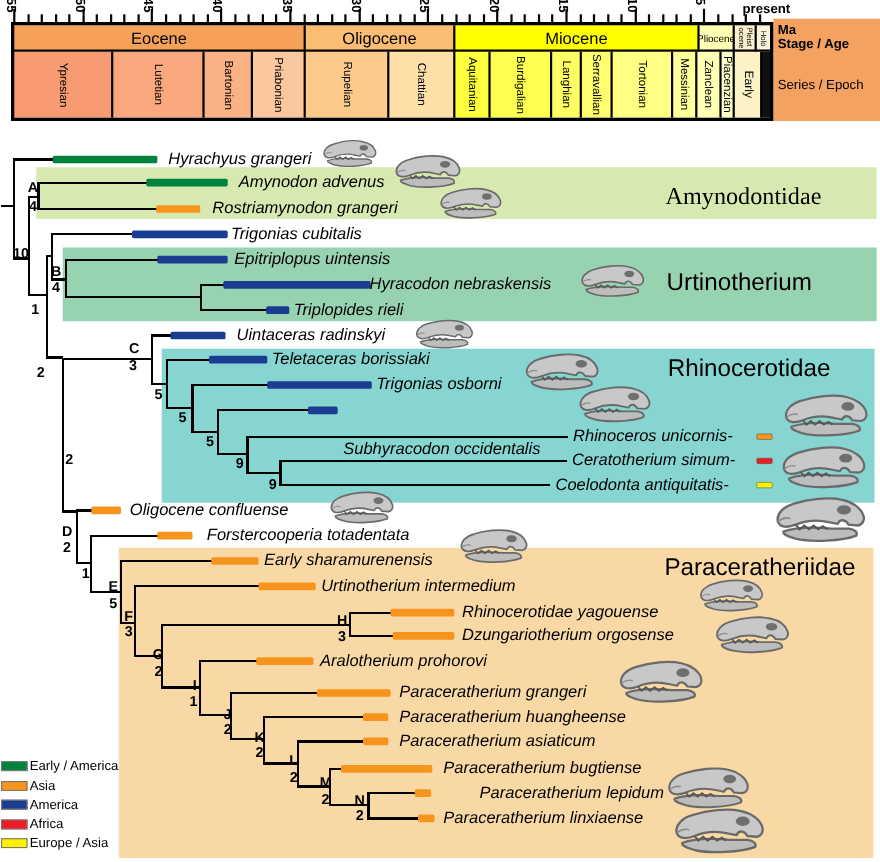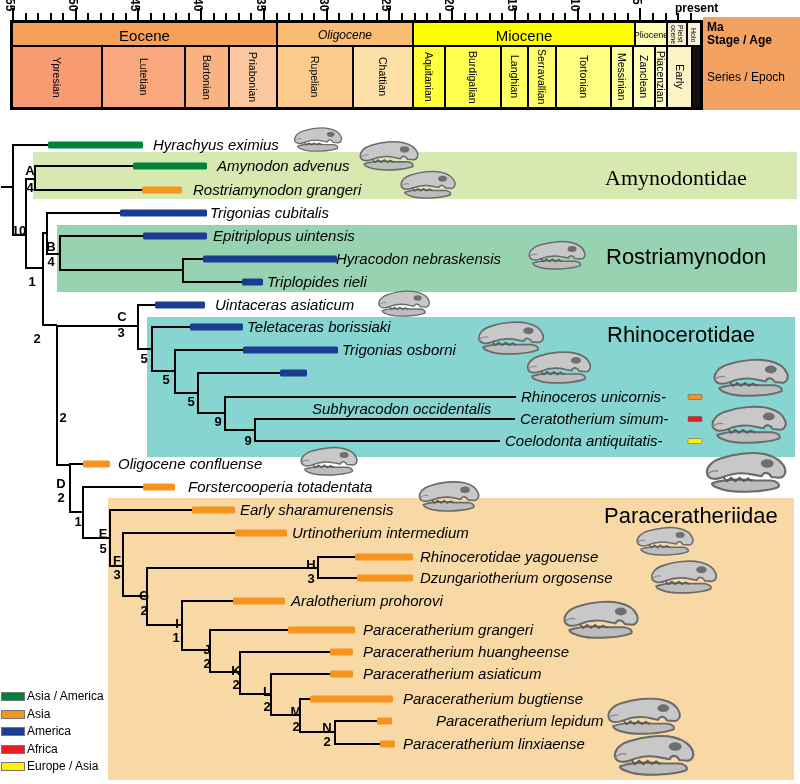--- a/index.html
+++ b/index.html
@@ -164,31 +164,31 @@
         <use href="#skull-shape" x="415" y="478" width="68" height="37.400000000000006"></use>
         <use href="#skull-shape" x="633" y="524" width="64" height="35.2"></use>
         <use href="#skull-shape" x="647" y="557" width="74" height="40.7"></use>
         <use href="#skull-shape" x="559" y="597" width="84" height="46.2"></use>
         <use href="#skull-shape" x="603" y="694" width="82" height="45.1"></use>
         <use href="#skull-shape" x="609" y="731" width="90" height="49.50000000000001"></use>
       </g>
   </svg>
   <div id="labels" class="abs">
       <div class="lbl fam" style="position: absolute; left: 605px; top: 166px; font-family: Liberation Serif, serif;">Amynodontidae</div>
-      <div class="lbl fam" style="position: absolute; left: 606px; top: 245px;">Rostriamynodon</div>
+      <div class="lbl fam" style="position: absolute; left: 606px; top: 245px;">Urtinotherium</div>
       <div class="lbl fam" style="position: absolute; left: 607px; top: 323px;">Rhinocerotidae</div>
       <div class="lbl fam" style="position: absolute; left: 604px; top: 504px;">Paraceratheriidae</div>
-      <div class="lbl sp" style="position: absolute; left: 153px; top: 136px;">Hyrachyus eximius</div>
+      <div class="lbl sp" style="position: absolute; left: 153px; top: 136px;">Hyrachyus grangeri</div>
       <div class="lbl sp" style="position: absolute; left: 217px; top: 157px;">Amynodon advenus</div>
       <div class="lbl sp" style="position: absolute; left: 193px; top: 181px;">Rostriamynodon grangeri</div>
       <div class="lbl sp" style="position: absolute; left: 210px; top: 204px;">Trigonias cubitalis</div>
       <div class="lbl sp" style="position: absolute; left: 213px; top: 227px;">Epitriplopus uintensis</div>
       <div class="lbl sp" style="position: absolute; left: 336px; top: 250px;">Hyracodon nebraskensis</div>
       <div class="lbl sp" style="position: absolute; left: 267px; top: 273px;">Triplopides rieli</div>
-      <div class="lbl sp" style="position: absolute; left: 215px; top: 296px;">Uintaceras asiaticum</div>
+      <div class="lbl sp" style="position: absolute; left: 215px; top: 296px;">Uintaceras radinskyi</div>
       <div class="lbl sp" style="position: absolute; left: 247px; top: 318px;">Teletaceras borissiaki</div>
       <div class="lbl sp" style="position: absolute; left: 342px; top: 341px;">Trigonias osborni</div>
       <div class="lbl sp" style="position: absolute; left: 312px; top: 365px; margin-top: 35px;">Subhyracodon occidentalis</div>
       <div class="lbl sp" style="position: absolute; left: 521px; top: 388px;">Rhinoceros unicornis-</div>
       <div class="lbl sp" style="position: absolute; left: 520px; top: 410px;">Ceratotherium simum-</div>
       <div class="lbl sp" style="position: absolute; left: 505px; top: 432px;">Coelodonta antiquitatis-</div>
       <div class="lbl sp" style="position: absolute; left: 118px; top: 455px;">Oligocene confluense</div>
       <div class="lbl sp" style="position: absolute; left: 188px; top: 478px;">Forstercooperia totadentata</div>
       <div class="lbl sp" style="position: absolute; left: 240px; top: 501px;">Early sharamurenensis</div>
       <div class="lbl sp" style="position: absolute; left: 292px; top: 524px;">Urtinotherium intermedium</div>
@@ -242,21 +242,21 @@
     </div>
 
   <div id="timescale" class="abs">
     <div id="ts-panel" class="abs" style="left: 703px; top: 17px; width: 97px; height: 93px; background: rgb(243, 162, 98);"></div>
     <div class="lbl" id="present-label" style="left:675px;top:1px;font-weight:bold;font-size:12px;">present</div>
     <div id="ts-cells">
         <div class="ts-cell" style="left: 12px; top: 23px; width: 265px; height: 24px; background: rgb(245, 161, 89);">
           <span style="font-size: 15px;">Eocene</span>
         </div>
         <div class="ts-cell" style="left: 277px; top: 23px; width: 136px; height: 24px; background: rgb(251, 188, 116);">
-          <span style="font-size: 12px; font-style: italic;">Oligocene</span>
+          <span style="font-size: 15px;">Oligocene</span>
         </div>
         <div class="ts-cell" style="left: 413px; top: 23px; width: 222px; height: 24px; background: rgb(255, 255, 0);">
           <span style="font-size: 15px;">Miocene</span>
         </div>
         <div class="ts-cell" style="left: 635px; top: 23px; width: 32px; height: 24px; background: rgb(255, 255, 179);">
           <span style="font-size: 9px;">Pliocene</span>
         </div>
         <div class="ts-cell" style="left: 667px; top: 23px; width: 20px; height: 24px; background: rgb(251, 240, 206);">
           <span class="vtext" style="font-size: 7px;">Pleist<br>ocene</span>
         </div>
@@ -402,21 +402,21 @@
         <div class="tick" style="left: 24.546px; top: 13px; height: 7px;"></div>
       </div>
   <div class="lbl" style="position: absolute; left: 707px; top: 20px; font-weight: bold; font-size: 12px;">Ma</div>
       <div class="lbl" style="position: absolute; left: 707px; top: 33px; font-weight: bold; font-size: 12px;">Stage / Age</div>
       <div class="lbl" style="position: absolute; left: 707px; top: 70px; font-weight: normal; font-size: 12px;">Series / Epoch</div>
       <div style="position: absolute; left: 10px; top: 20px; width: 687px; height: 84px; border: 3px solid rgb(0, 0, 0); pointer-events: none;"></div>
     </div>
 
   <div id="legend" class="abs">
       <div style="position: absolute; left: 1px; top: 692px; width: 22px; height: 7px; background: rgb(0, 131, 61); border: 1px solid rgb(119, 119, 119);"></div>
-      <div class="lbl legend-row-label" style="position: absolute; left: 27px; top: 688px;">Asia / America</div>
+      <div class="lbl legend-row-label" style="position: absolute; left: 27px; top: 688px;">Early / America</div>
       <div style="position: absolute; left: 1px; top: 710px; width: 22px; height: 7px; background: rgb(247, 148, 29); border: 1px solid rgb(119, 119, 119);"></div>
       <div class="lbl legend-row-label" style="position: absolute; left: 27px; top: 706px;">Asia</div>
       <div style="position: absolute; left: 1px; top: 727px; width: 22px; height: 7px; background: rgb(27, 61, 145); border: 1px solid rgb(119, 119, 119);"></div>
       <div class="lbl legend-row-label" style="position: absolute; left: 27px; top: 723px;">America</div>
       <div style="position: absolute; left: 1px; top: 745px; width: 22px; height: 7px; background: rgb(236, 27, 36); border: 1px solid rgb(119, 119, 119);"></div>
       <div class="lbl legend-row-label" style="position: absolute; left: 27px; top: 741px;">Africa</div>
       <div style="position: absolute; left: 1px; top: 762px; width: 22px; height: 7px; background: rgb(255, 241, 0); border: 1px solid rgb(119, 119, 119);"></div>
       <div class="lbl legend-row-label" style="position: absolute; left: 27px; top: 758px;">Europe / Asia</div>
     </div>
 </div>

